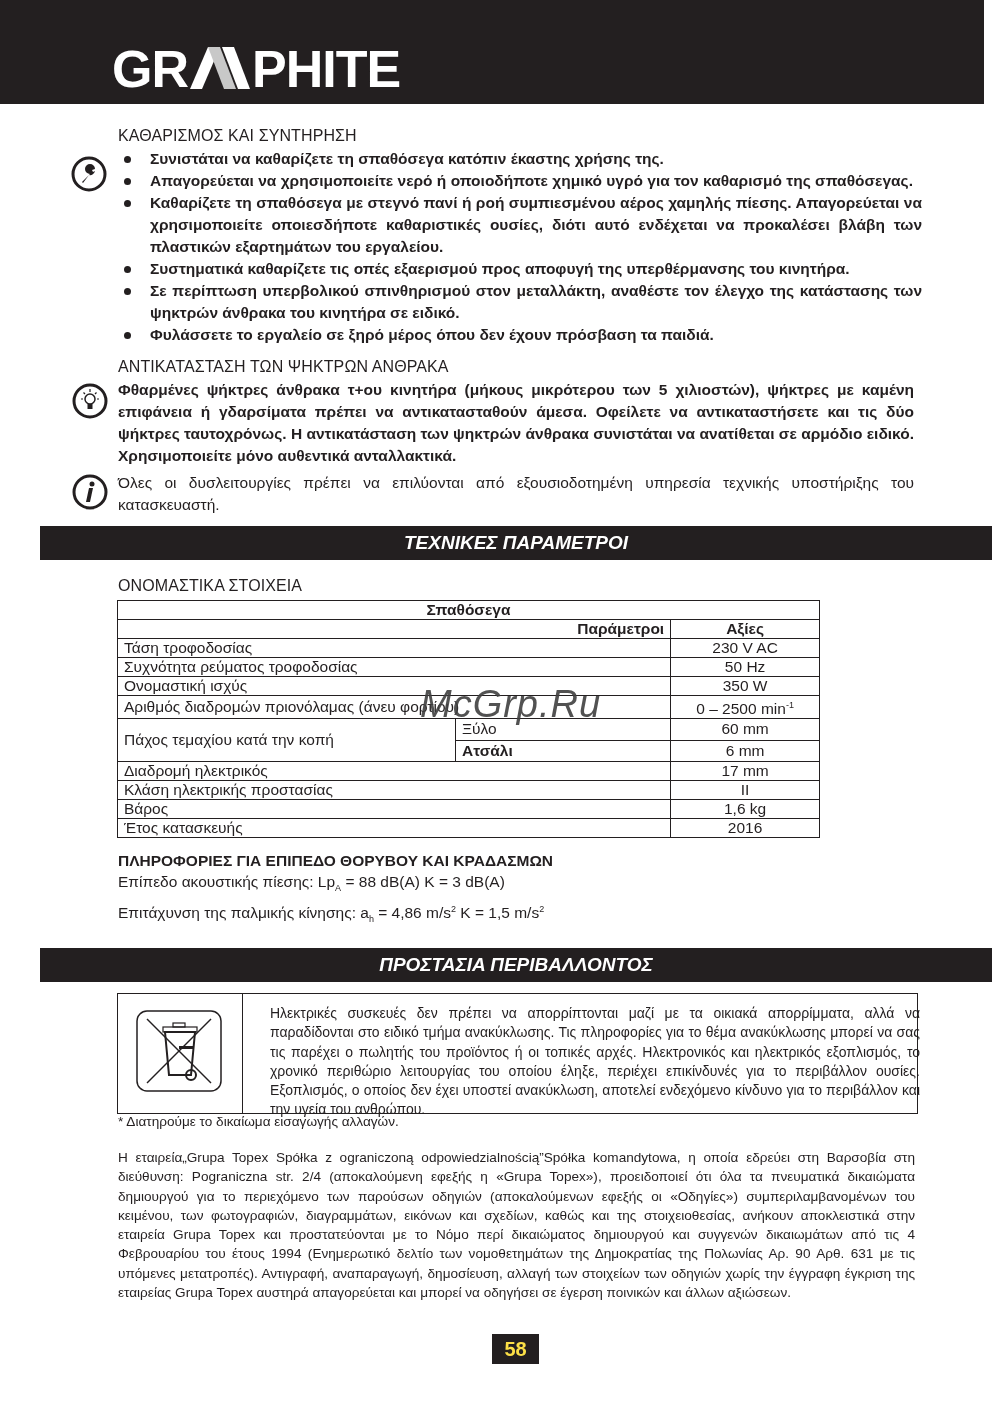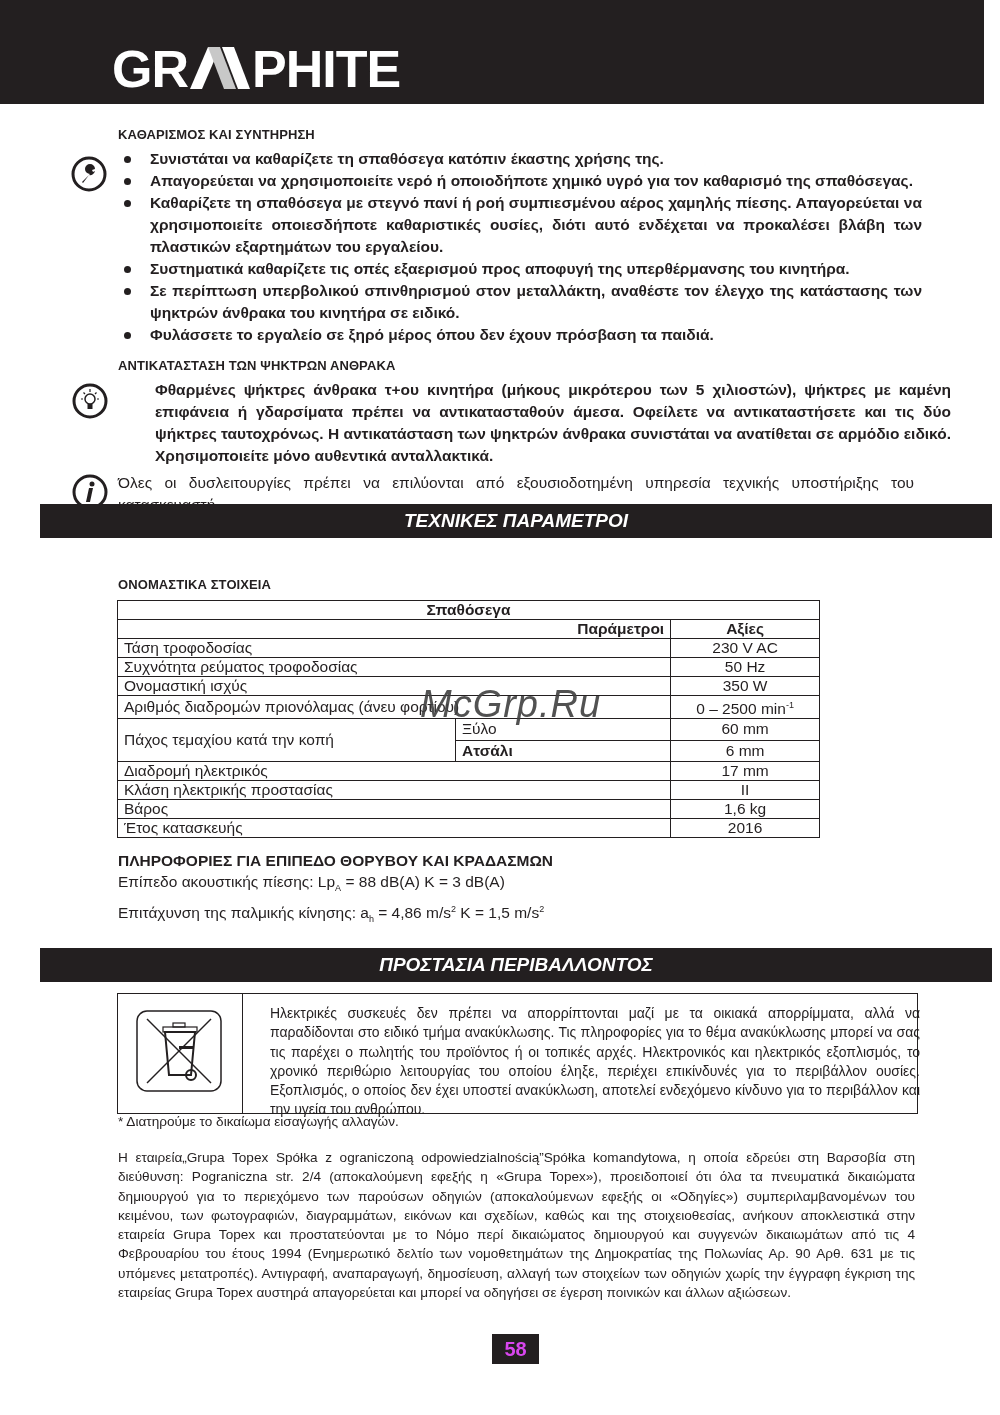--- a/index.html
+++ b/index.html
@@ -9,39 +9,39 @@
   }
   .header {
     position: absolute; left: 0; top: 0; width: 984px; height: 104px;
     background: #231f20;
   }
   .logo {
     position: absolute; left: 112px; top: 45px; height: 48px;
   }
   .content { position: absolute; left: 0; top: 0; width: 1000px; }
   .sec-title {
-    position: absolute; left: 118px; font-weight: bold; font-size: 13px;
+    position: absolute; left: 118px; font-weight: normal; font-size: 16px;
     letter-spacing: 0.1px;
   }
   .icon-circ {
     position: absolute; width: 36px; height: 36px;
   }
   .bullets {
     position: absolute; left: 122px; width: 800px; margin: 0; padding: 0; list-style: none;
     font-size: 15.5px; line-height: 22px; font-weight: bold;
   }
   .bullets li { position: relative; padding-left: 28px; text-align: justify; }
   .bullets li::before {
     content: ""; position: absolute; left: 2px; top: 8px; width: 7px; height: 7px;
     background: #231f20; border-radius: 50%;
   }
   .para {
     position: absolute; left: 118px; width: 796px; font-size: 15.5px; line-height: 22px; text-align: justify;
   }
-  .para.bold { font-weight: bold; margin-left: 37px; }
+  .para.bold { font-weight: bold; }
   .band {
     position: absolute; left: 40px; width: 952px; height: 34px; background: #231f20;
     color: #fff; text-align: center; font-weight: bold; font-style: italic; font-size: 19px;
     line-height: 34px;
   }
   table.spec {
     position: absolute; left: 117px; top: 600px; width: 703px; border-collapse: collapse;
     font-size: 15.5px;
   }
   table.spec td {
@@ -61,21 +61,21 @@
   }
   .env-text {
     position: absolute; left: 152px; top: 2px; width: 650px; font-size: 14px; line-height: 19.3px; text-align: justify; margin-top: 8px;
   }
   .note { position: absolute; left: 118px; top: 1114px; font-size: 13.6px; }
   .copyright {
     position: absolute; left: 118px; top: 1148px; width: 797px; font-size: 13.6px; line-height: 19.3px; text-align: justify;
   }
   .page-num {
     position: absolute; left: 492px; top: 1334px; width: 47px; height: 30px; background: #231f20;
-    color: #d946ef; font-weight: bold; font-size: 20px; text-align: center; line-height: 30px;
+    color: #fde047; font-weight: bold; font-size: 20px; text-align: center; line-height: 30px;
   }
   .watermark {
     position: absolute; left: 420px; top: 683px; color: #404040; font-size: 38px; font-style: italic;
     opacity: 0.9; letter-spacing: 1px;
   }
 </style>
 </head>
 <body>
 
 <div class="header">
@@ -118,21 +118,21 @@
   </svg>
   <div class="para bold" style="top:379px;">Φθαρμένες ψήκτρες άνθρακα τ+ου κινητήρα (μήκους μικρότερου των 5 χιλιοστών), ψήκτρες με καμένη επιφάνεια ή γδαρσίματα πρέπει να αντικατασταθούν άμεσα. Οφείλετε να αντικαταστήσετε και τις δύο ψήκτρες ταυτοχρόνως. Η αντικατάσταση των ψηκτρών άνθρακα συνιστάται να ανατίθεται σε αρμόδιο ειδικό. Χρησιμοποιείτε μόνο αυθεντικά ανταλλακτικά.</div>
 
   <svg class="icon-circ" style="left:72px; top:474px;" viewBox="0 0 36 36">
     <circle cx="18" cy="18" r="16" fill="none" stroke="#231f20" stroke-width="3"></circle>
     <circle cx="20" cy="10" r="2.5" fill="#231f20"></circle>
     <polygon points="17,14 21,14 18,28 14,28" fill="#231f20"></polygon>
   </svg>
   <div class="para" style="top:472px;">Όλες οι δυσλειτουργίες πρέπει να επιλύονται από εξουσιοδοτημένη υπηρεσία τεχνικής υποστήριξης του κατασκευαστή.</div>
 
-  <div class="band" style="top:504px;">ΤΕΧΝΙΚΕΣ ΠΑΡΑΜΕΤΡΟΙ</div>
+  <div class="band" style="top:526px;">ΤΕΧΝΙΚΕΣ ΠΑΡΑΜΕΤΡΟΙ</div>
 
   <div class="sec-title" style="top:577px;">ΟΝΟΜΑΣΤΙΚΑ ΣΤΟΙΧΕΙΑ</div>
 
   <table class="spec">
     <tbody>
         <tr>
       <td class="h" colspan="3">Σπαθόσεγα</td>
     </tr>
     <tr>
       <td class="h" colspan="2" style="width:485px;text-align:right;">Παράμετροι</td>

